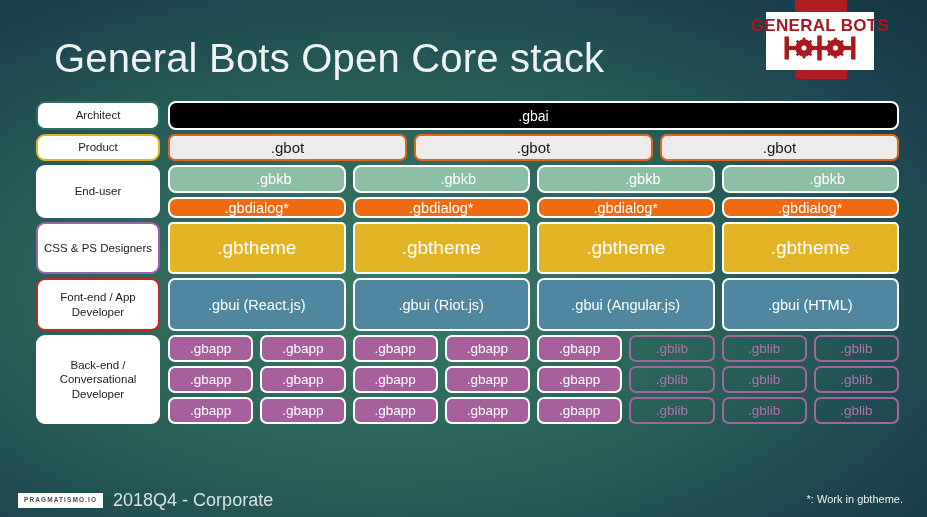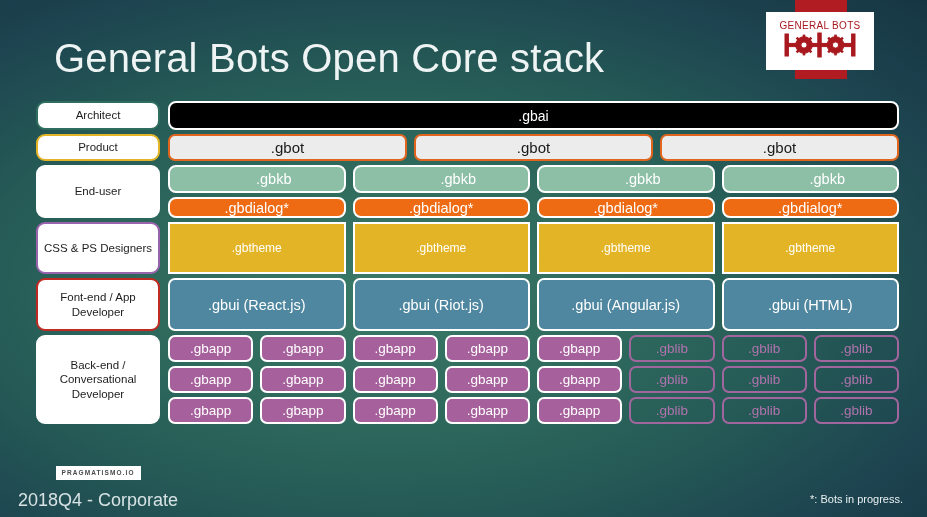--- a/index.html
+++ b/index.html
@@ -33,22 +33,22 @@
     width: 108px; height: 58px;
     background: #ffffff;
     display: flex;
     flex-direction: column;
     align-items: center;
     justify-content: center;
     gap: 1px;
   }
   #brand-logo .brand-text {
     color: #a8191f;
-    font-size: 10px;
-    font-weight: normal;
+    font-size: 17px;
+    font-weight: bold;
     letter-spacing: 0.3px;
     line-height: 1;
     white-space: nowrap;
   }
   #brand-logo .brand-mark { display: block; }
 
   
   #page-title {
     position: absolute;
     left: 54px; top: 36px;
@@ -129,23 +129,23 @@
     background: #ee6b14;
     color: #ffffff;
     border-color: #ffffff;
     font-size: 14.5px;
     height: 21px;
   }
   .tile-gbtheme {
     background: #e3b526;
     color: #ffffff;
     border-color: #ffffff;
-    font-size: 12px;
+    font-size: 19px;
     height: 52px;
-    border-radius: 0;
+    border-radius: 5px;
   }
   .tile-gbui {
     background: #4f87a0;
     color: #ffffff;
     border-color: #ffffff;
     font-size: 14.5px;
     height: 53px;
     border-radius: 7px;
   }
   .tile-gbapp {
@@ -163,21 +163,21 @@
     border-color: #a2669e;
     font-size: 13.5px;
     height: 27px;
     border-radius: 7px;
   }
 
   
   #footer-left {
     position: absolute;
     left: 18px; bottom: 6px;
-    display: flex; align-items: center; gap: 10px; flex-direction: column;
+    display: flex; align-items: center; gap: 10px;
   }
   #footer-logo {
     background: #ffffff;
     color: #4a4a4a;
     font-size: 6.5px;
     font-weight: bold;
     letter-spacing: 1.1px;
     padding: 4px 6px;
     line-height: 1;
     white-space: nowrap;
@@ -356,15 +356,15 @@
         </div>
     </div>
 
   </div>
 
   <div id="footer-left">
     <div id="footer-logo">PRAGMATISMO.IO</div>
     <div id="footer-caption">2018Q4 - Corporate</div>
   </div>
 
-  <div id="footer-note">*: Bots in progress.</div>
+  <div id="footer-note">*: Work in gbtheme.</div>
 
 </div>
 
 </body></html>

